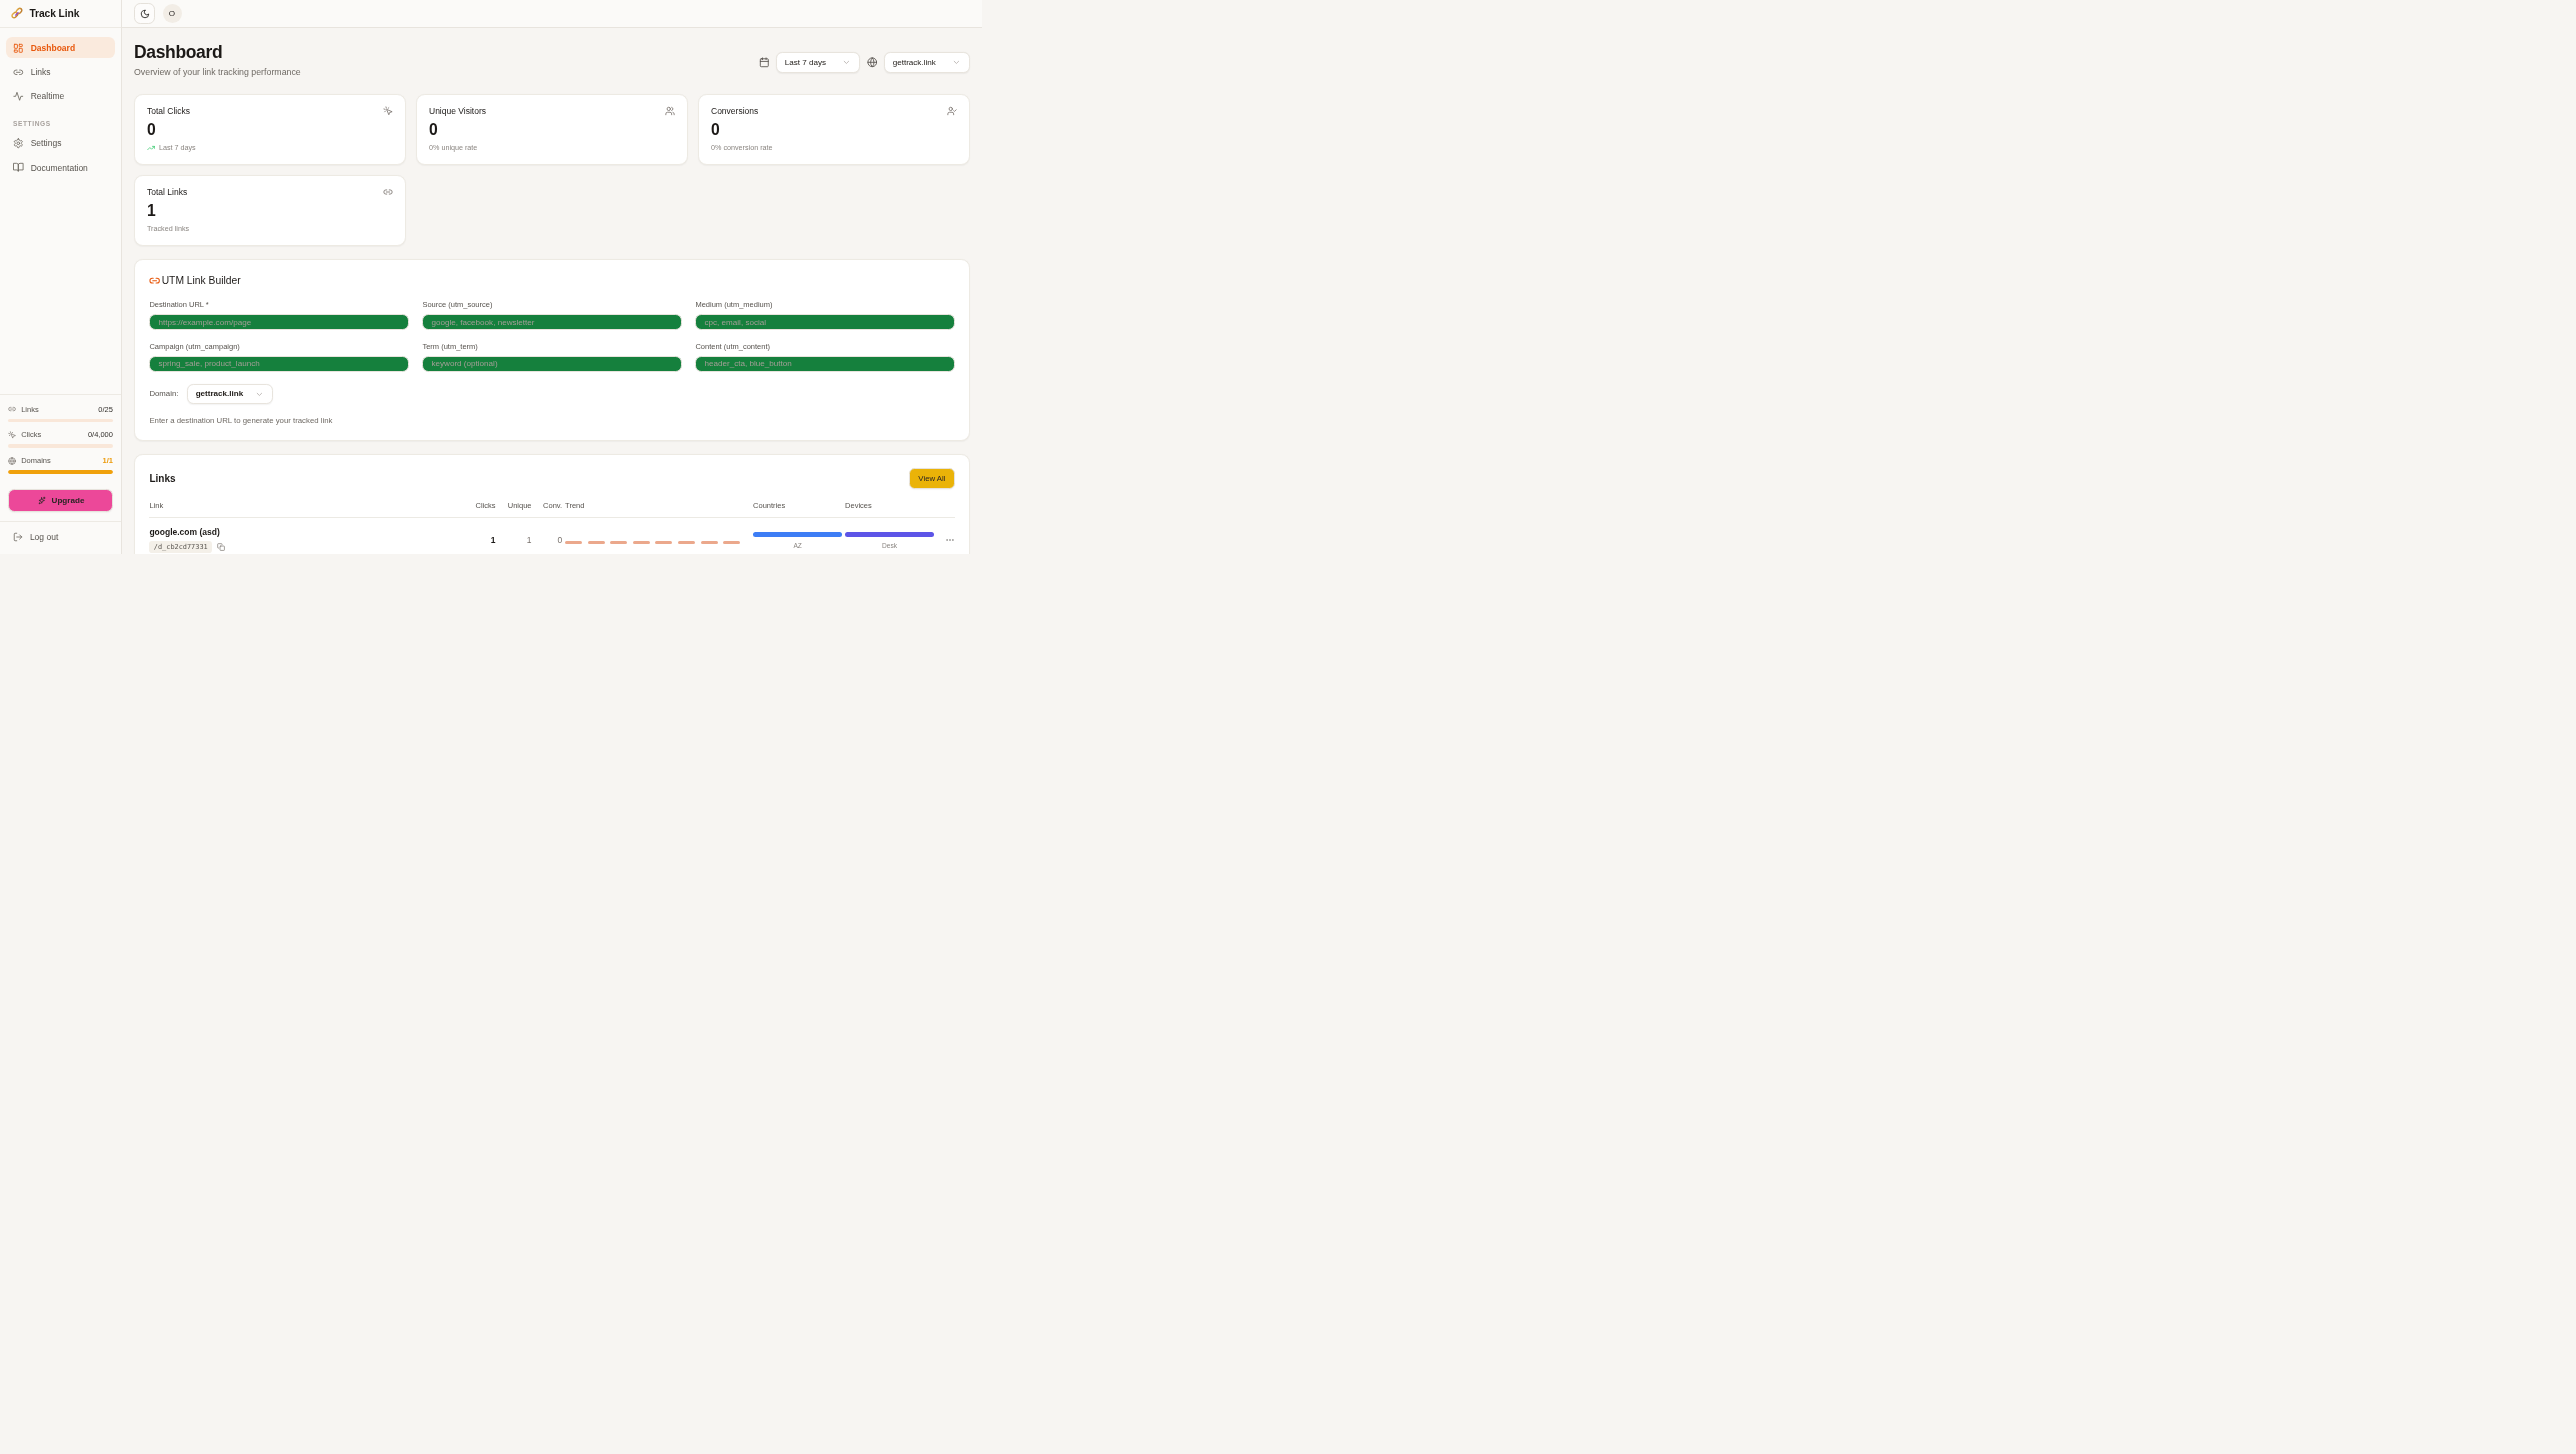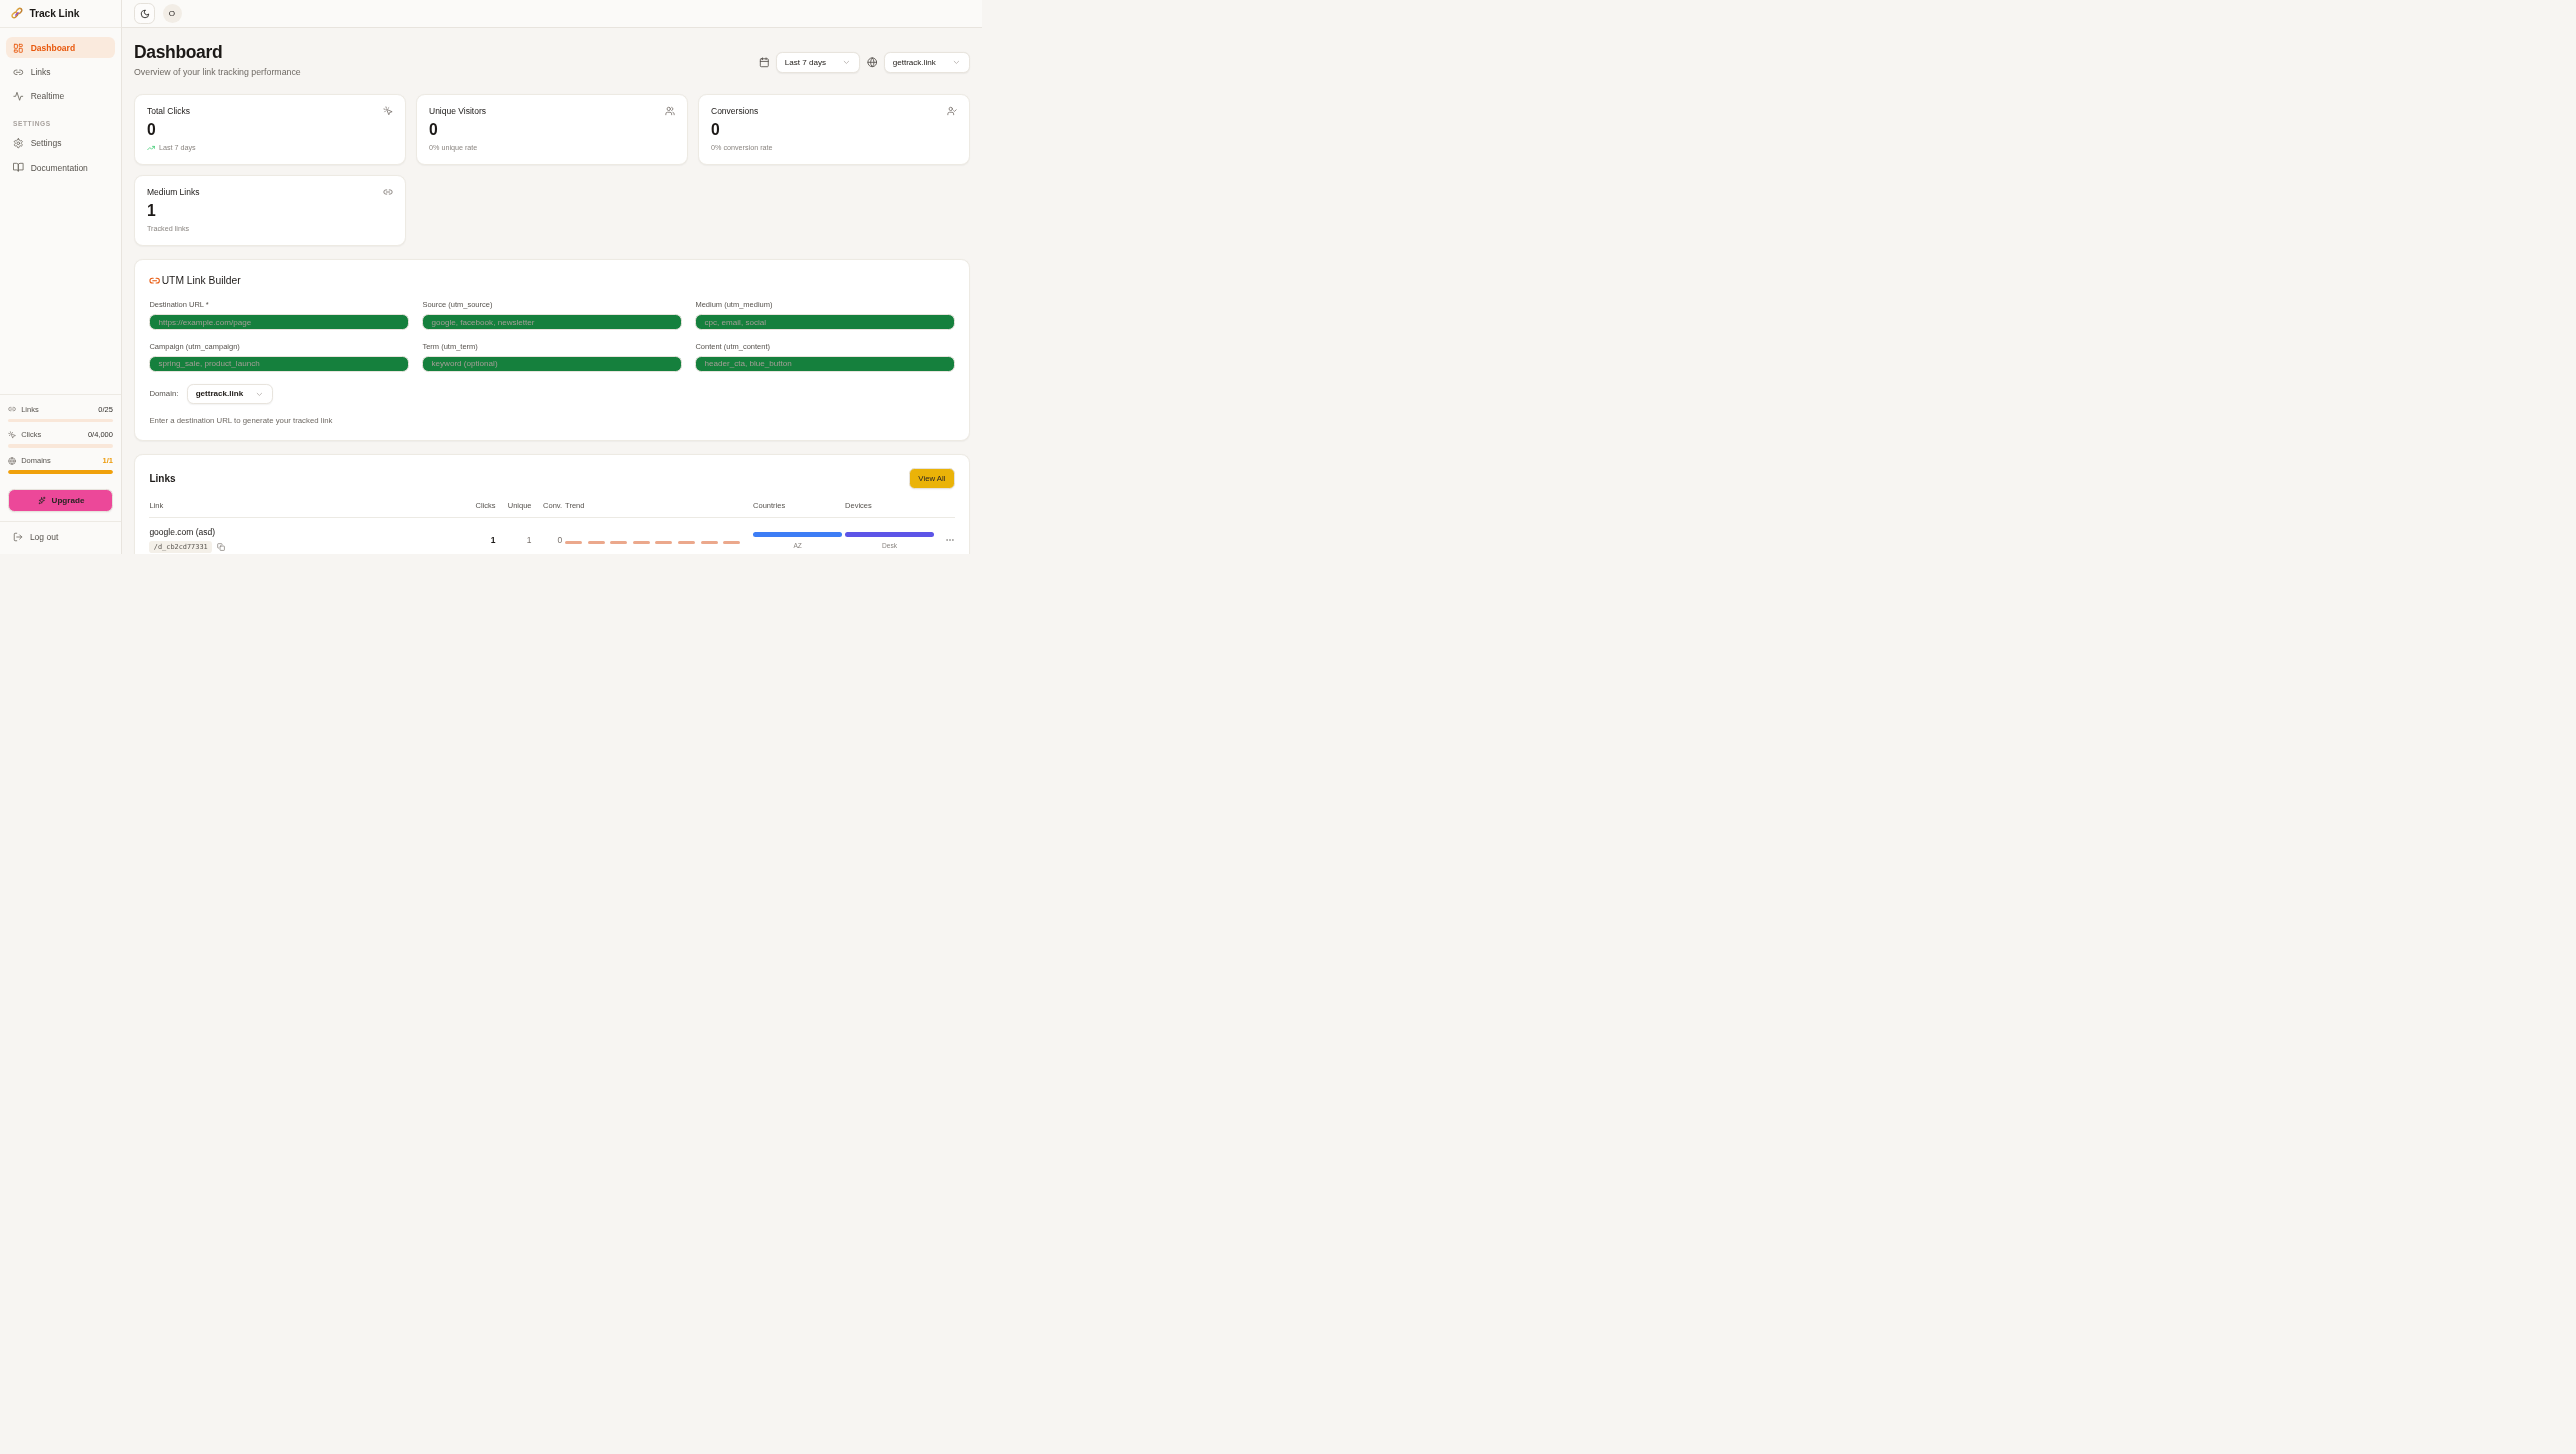--- a/index.html
+++ b/index.html
@@ -142,21 +142,21 @@
     box-shadow: 0 0.6px 1.3px rgba(28,25,23,.04); cursor: pointer;
   }
   .tgrid {
     display: grid;
     grid-template-columns: 1fr 31px 33px 27.6px 185px 89px 89px 17.5px;
     gap: 3px; align-items: center;
   }
   .thead { font-size: 7.5px; color: #57534e; padding-bottom: 7.5px; border-bottom: 0.6px solid #eceae4; }
   .th-num { text-align: right; }
   .trow { padding: 8.8px 0 6.3px; }
-  .link-name { font-size: 8.5px; font-weight: 400; color: #1c1917; }
+  .link-name { font-size: 8.5px; font-weight: 700; color: #1c1917; }
   .slug-row { display: flex; align-items: center; gap: 5px; margin-top: 4.4px; }
   .slug-chip {
     font-family: "DejaVu Sans Mono", monospace; font-size: 6.9px; color: #57534e;
     background: #f4f0e9; border-radius: 3.1px; padding: 1.9px 4.4px;
   }
   .copy-btn { cursor: pointer; }
   .copy-btn svg { width: 8.1px; height: 8.1px; stroke: #78716c; }
   .cell-num { font-size: 8.5px; text-align: right; }
   .cell-num.strong { font-weight: 700; }
   .cell-num.muted { color: #78716c; }
@@ -395,21 +395,21 @@
             </svg>
         </div>
         <div class="stat-value">0</div>
         <div class="stat-sub">
             <span>0% conversion rate</span>
           </div>
       </div>
 
       <div class="card stat-card">
         <div class="stat-top">
-          <span>Medium Links</span>
+          <span>Total Links</span>
           <svg viewBox="0 0 24 24" fill="none" stroke-width="2" stroke-linecap="round" stroke-linejoin="round">
               <path d="M9 17H7A5 5 0 0 1 7 7h2"></path>
               <path d="M15 7h2a5 5 0 1 1 0 10h-2"></path>
               <line x1="8" y1="12" x2="16" y2="12"></line>
             </svg>
         </div>
         <div class="stat-value">1</div>
         <div class="stat-sub">
             <span>Tracked links</span>
           </div>

